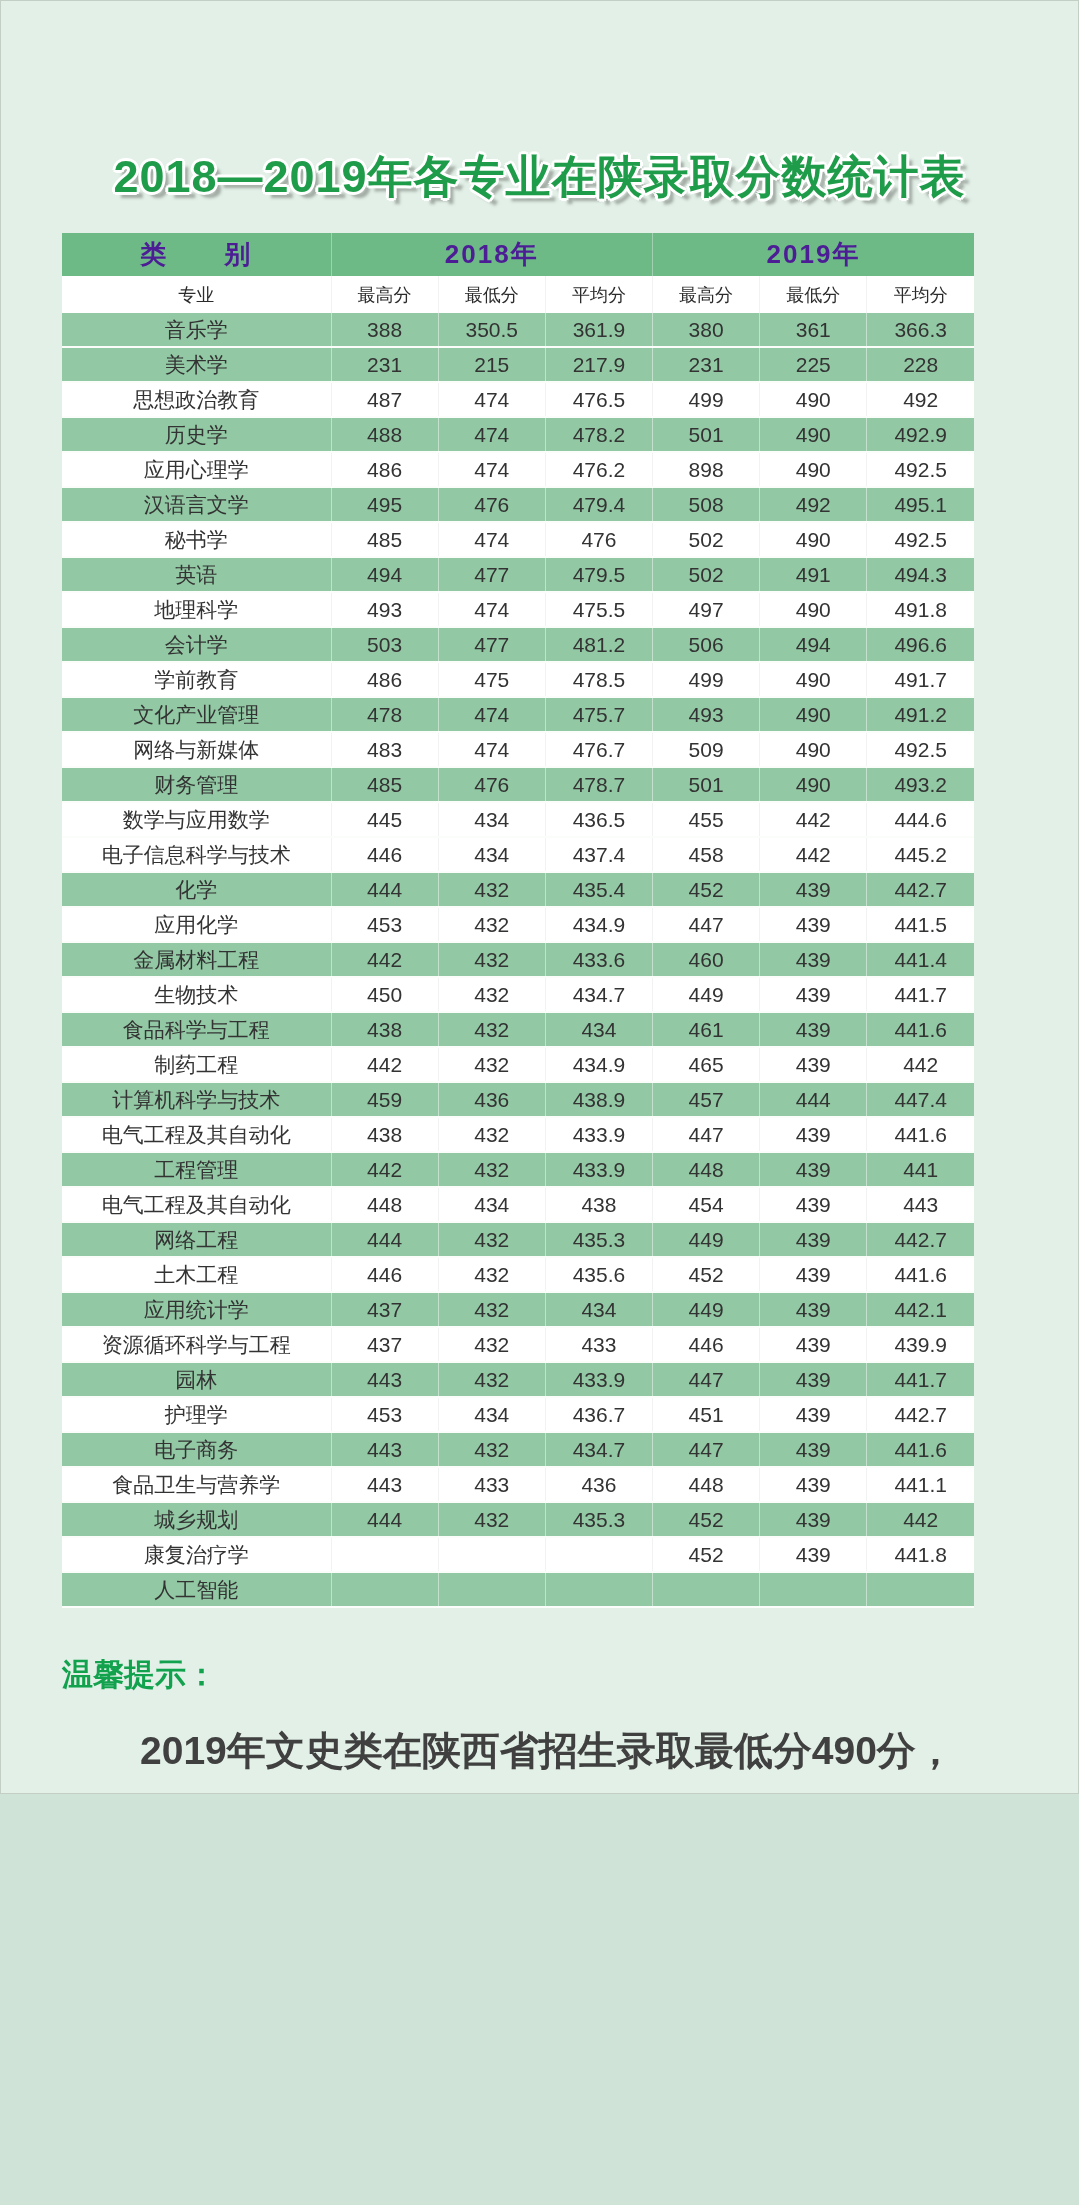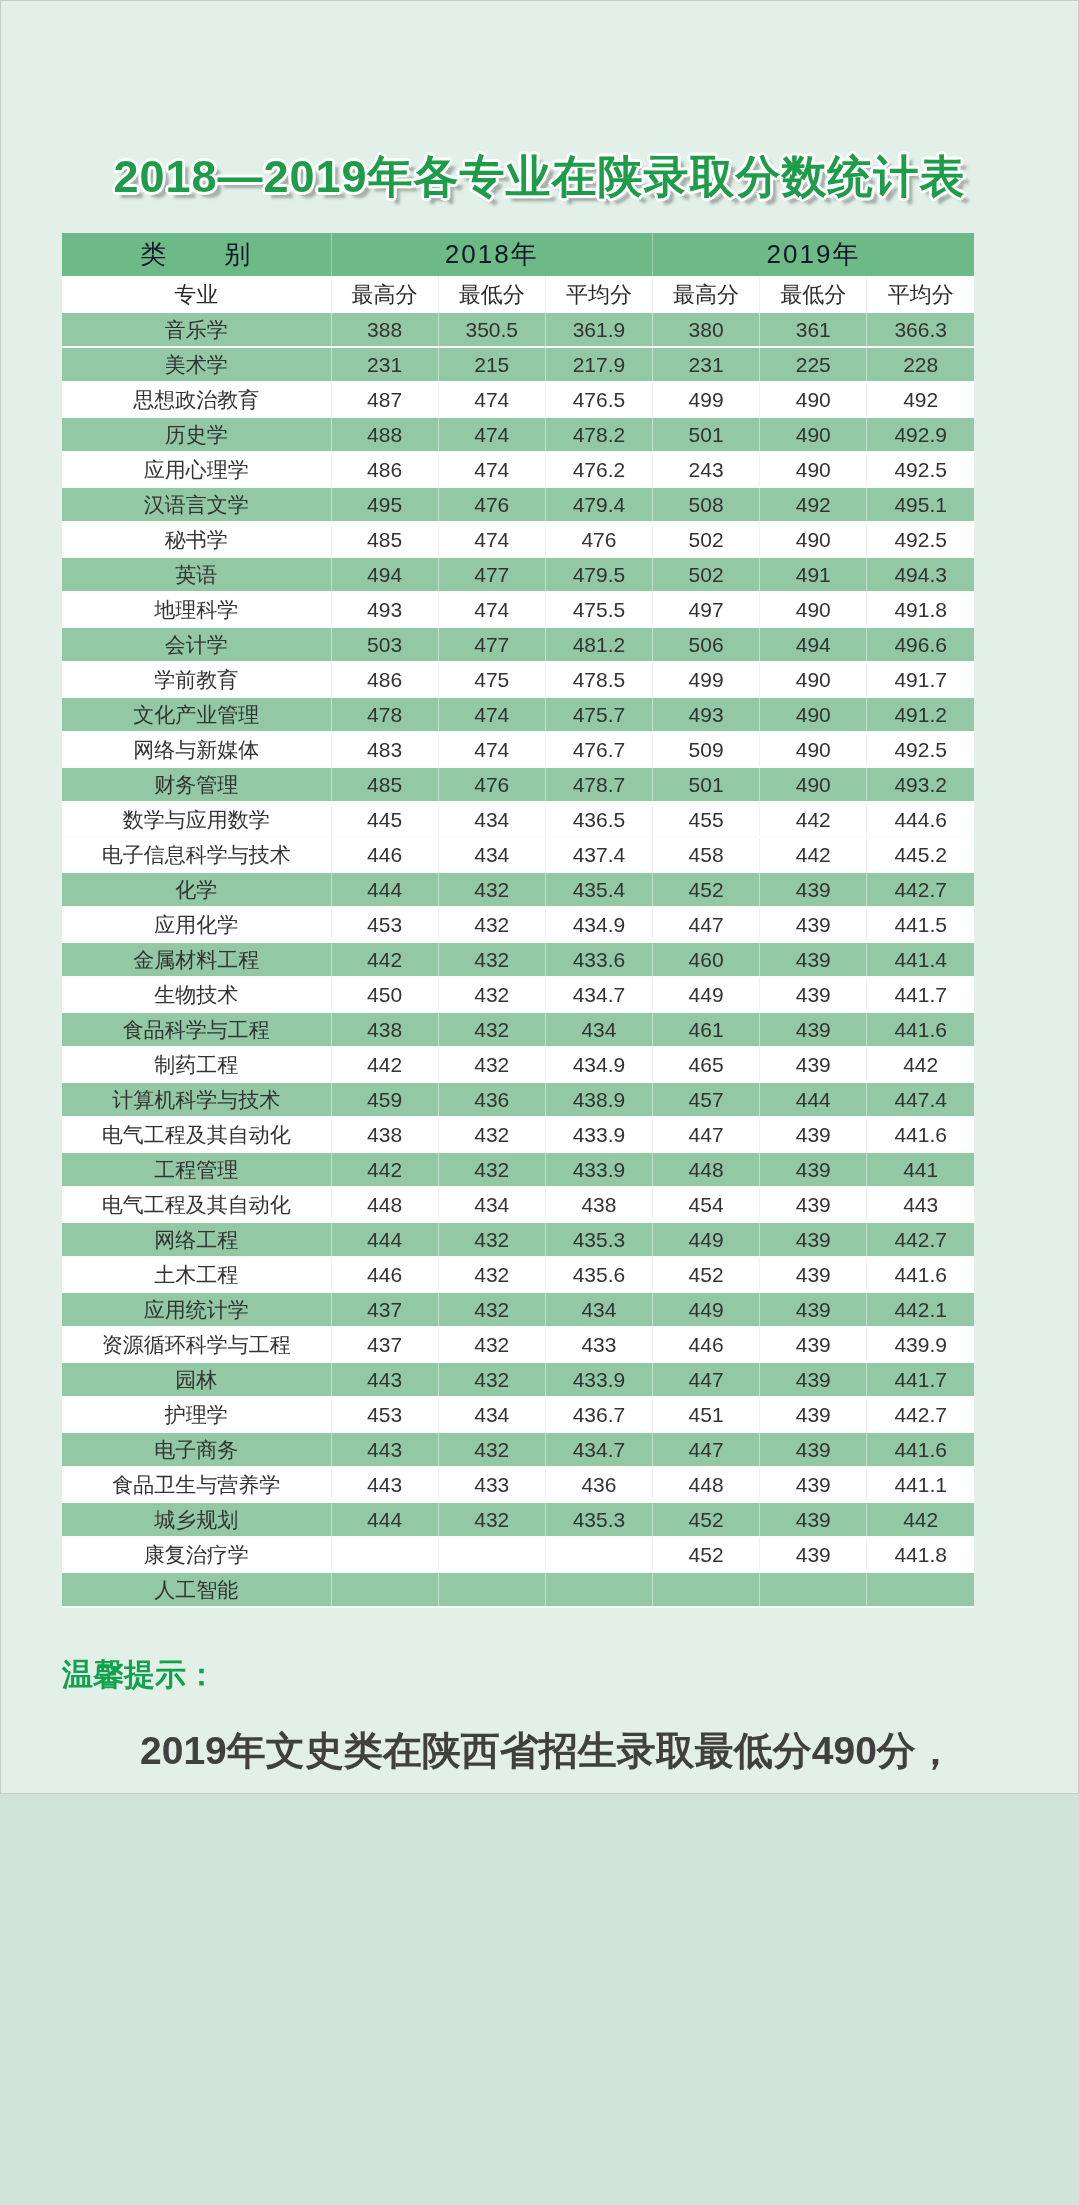--- a/index.html
+++ b/index.html
@@ -40,31 +40,31 @@
   }
   .score-table col.c-major{width:29.5%;}
   .score-table col.c-num{width:11.75%;}
   .score-table th,.score-table td{
     padding:0;
     text-align:center;
     vertical-align:middle;
   }
   tr.head-row th{
     background:#6eba87;
-    color:#0f172a;
+    color:#4c1d95;
     font-size:26px;
-    font-weight:normal;
+    font-weight:bold;
     height:43px;
     letter-spacing:2px;
   }
   tr.head-row th + th{border-left:1px solid rgba(255,255,255,0.35);}
   tr.sub-row th{
     background:#ffffff;
     color:#2b2b2b;
-    font-size:22px;
+    font-size:18px;
     font-weight:normal;
     height:37px;
   }
   tr.sub-row th + th{border-left:1px solid rgba(110,140,120,0.10);}
   tbody td{
     font-size:21px;
     color:#333333;
     height:33px;
     border-bottom:2px solid #fbfdfb;
   }
@@ -169,21 +169,21 @@
           <td>478.2</td>
           <td>501</td>
           <td>490</td>
           <td>492.9</td>
         </tr>
         <tr class="w">
           <td>应用心理学</td>
           <td>486</td>
           <td>474</td>
           <td>476.2</td>
-          <td>243</td>
+          <td>898</td>
           <td>490</td>
           <td>492.5</td>
         </tr>
         <tr class="g">
           <td>汉语言文学</td>
           <td>495</td>
           <td>476</td>
           <td>479.4</td>
           <td>508</td>
           <td>492</td>

